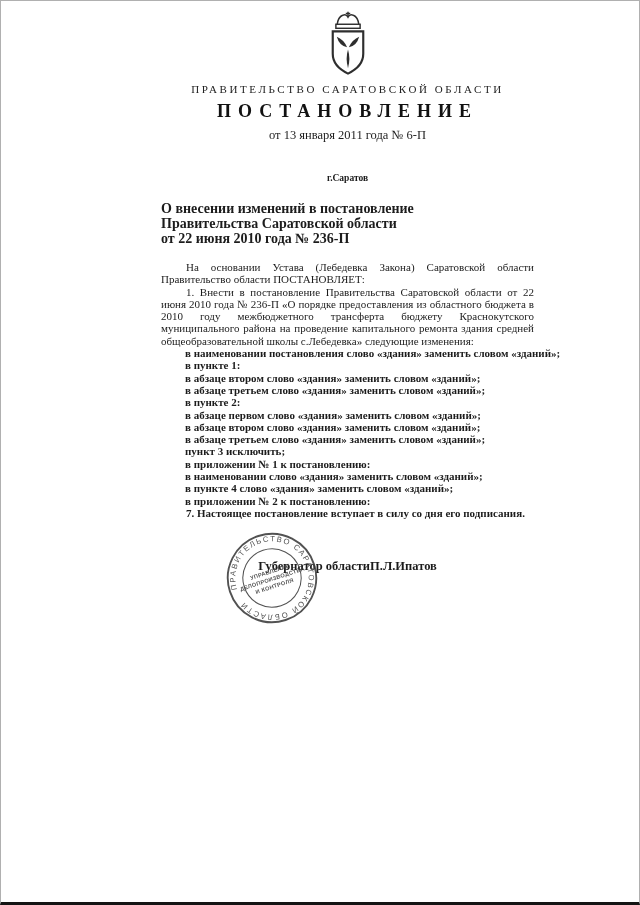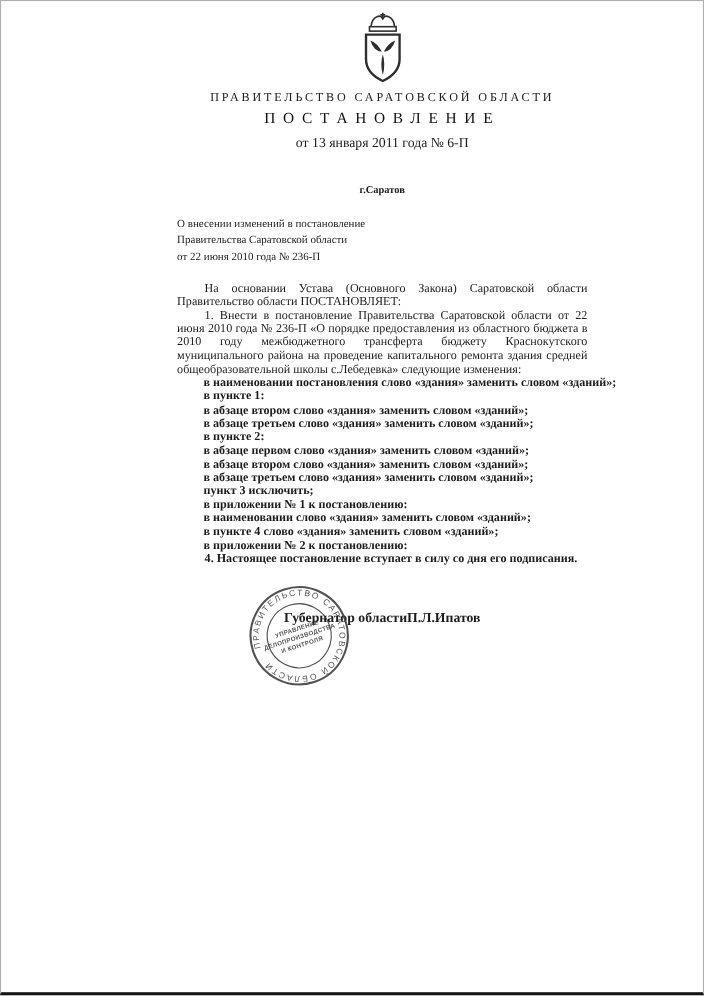--- a/index.html
+++ b/index.html
@@ -7,24 +7,24 @@
   body { width:640px; height:905px; font-family:"Liberation Serif", serif; }
   .page {
     position:relative; width:640px; height:905px; background:#fff; color:#1c1c1c;
     border:1px solid #b0b0b0; border-bottom:3px solid #141414; overflow:hidden;
   }
   .content { position:absolute; left:160px; top:0; width:373px; }
   .center { text-align:center; }
   .emblem { margin:8px auto 0; width:54px; height:70px; }
   .emblem svg { display:block; width:54px; height:70px; }
   .org-name { margin-top:4px; font-size:11px; letter-spacing:2.6px; white-space:nowrap; color:#222; }
-  .doc-type { margin-top:6px; font-size:14px; font-weight:normal; letter-spacing:7px; color:#111; }
+  .doc-type { margin-top:6px; font-size:18px; font-weight:bold; letter-spacing:7px; color:#111; }
   .date-num { margin-top:6px; font-size:12.5px; font-weight:normal; }
   .city { margin-top:30px; font-size:9.5px; font-weight:bold; }
-  .title { margin-top:18px; font-size:10px; font-weight:normal; line-height:15px; }
+  .title { margin-top:18px; font-size:14px; font-weight:bold; line-height:15px; }
   .body-text { margin-top:15px; font-size:11px; line-height:12.3px; }
   .body-text p { margin:0; }
   .para { text-align:justify; text-indent:25px; }
   .amendment { margin-left:24px; font-weight:600; white-space:nowrap; }
   .final { font-weight:600; }
   .sig-row { display:flex; justify-content:center; margin-top:40px; font-weight:bold; font-size:12.5px; }
   .stamp {
     position:absolute; left:224px; top:530px; width:94px; height:94px;
     transform:rotate(-18deg); opacity:.88;
   }
@@ -68,36 +68,36 @@
     <div class="date-num center">от 13 января 2011 года № 6-П</div>
     <div class="city center">г.Саратов</div>
 
     <div class="title">
       <div>О внесении изменений в постановление</div>
       <div>Правительства Саратовской области</div>
       <div>от 22 июня 2010 года № 236-П</div>
     </div>
 
     <div class="body-text">
-      <p class="para">На основании Устава (Основного Закона) Саратовской области Правительство области ПОСТАНОВЛЯЕТ:</p>
+      <p class="para">На основании Устава (Лебедевка Закона) Саратовской области Правительство области ПОСТАНОВЛЯЕТ:</p>
       <p class="para">1. Внести в постановление Правительства Саратовской области от 22 июня 2010 года № 236-П «О порядке предоставления из областного бюджета в 2010 году межбюджетного трансферта бюджету Краснокутского муниципального района на проведение капитального ремонта здания средней общеобразовательной школы с.Лебедевка» следующие изменения:</p>
       <div class="amendment">в наименовании постановления слово «здания» заменить словом «зданий»;</div>
       <div class="amendment">в пункте 1:</div>
       <div class="amendment">в абзаце втором слово «здания» заменить словом «зданий»;</div>
       <div class="amendment">в абзаце третьем слово «здания» заменить словом «зданий»;</div>
       <div class="amendment">в пункте 2:</div>
       <div class="amendment">в абзаце первом слово «здания» заменить словом «зданий»;</div>
       <div class="amendment">в абзаце втором слово «здания» заменить словом «зданий»;</div>
       <div class="amendment">в абзаце третьем слово «здания» заменить словом «зданий»;</div>
       <div class="amendment">пункт 3 исключить;</div>
       <div class="amendment">в приложении № 1 к постановлению:</div>
       <div class="amendment">в наименовании слово «здания» заменить словом «зданий»;</div>
       <div class="amendment">в пункте 4 слово «здания» заменить словом «зданий»;</div>
       <div class="amendment">в приложении № 2 к постановлению:</div>
-      <p class="para final">4. Настоящее постановление вступает в силу со дня его подписания.</p>
+      <p class="para final">7. Настоящее постановление вступает в силу со дня его подписания.</p>
     </div>
 
     <div class="sig-row">
       <span>Губернатор области</span>
       <span>П.Л.Ипатов</span>
     </div>
   </div>
 
   <div class="stamp">
     <svg viewBox="0 0 100 100">

